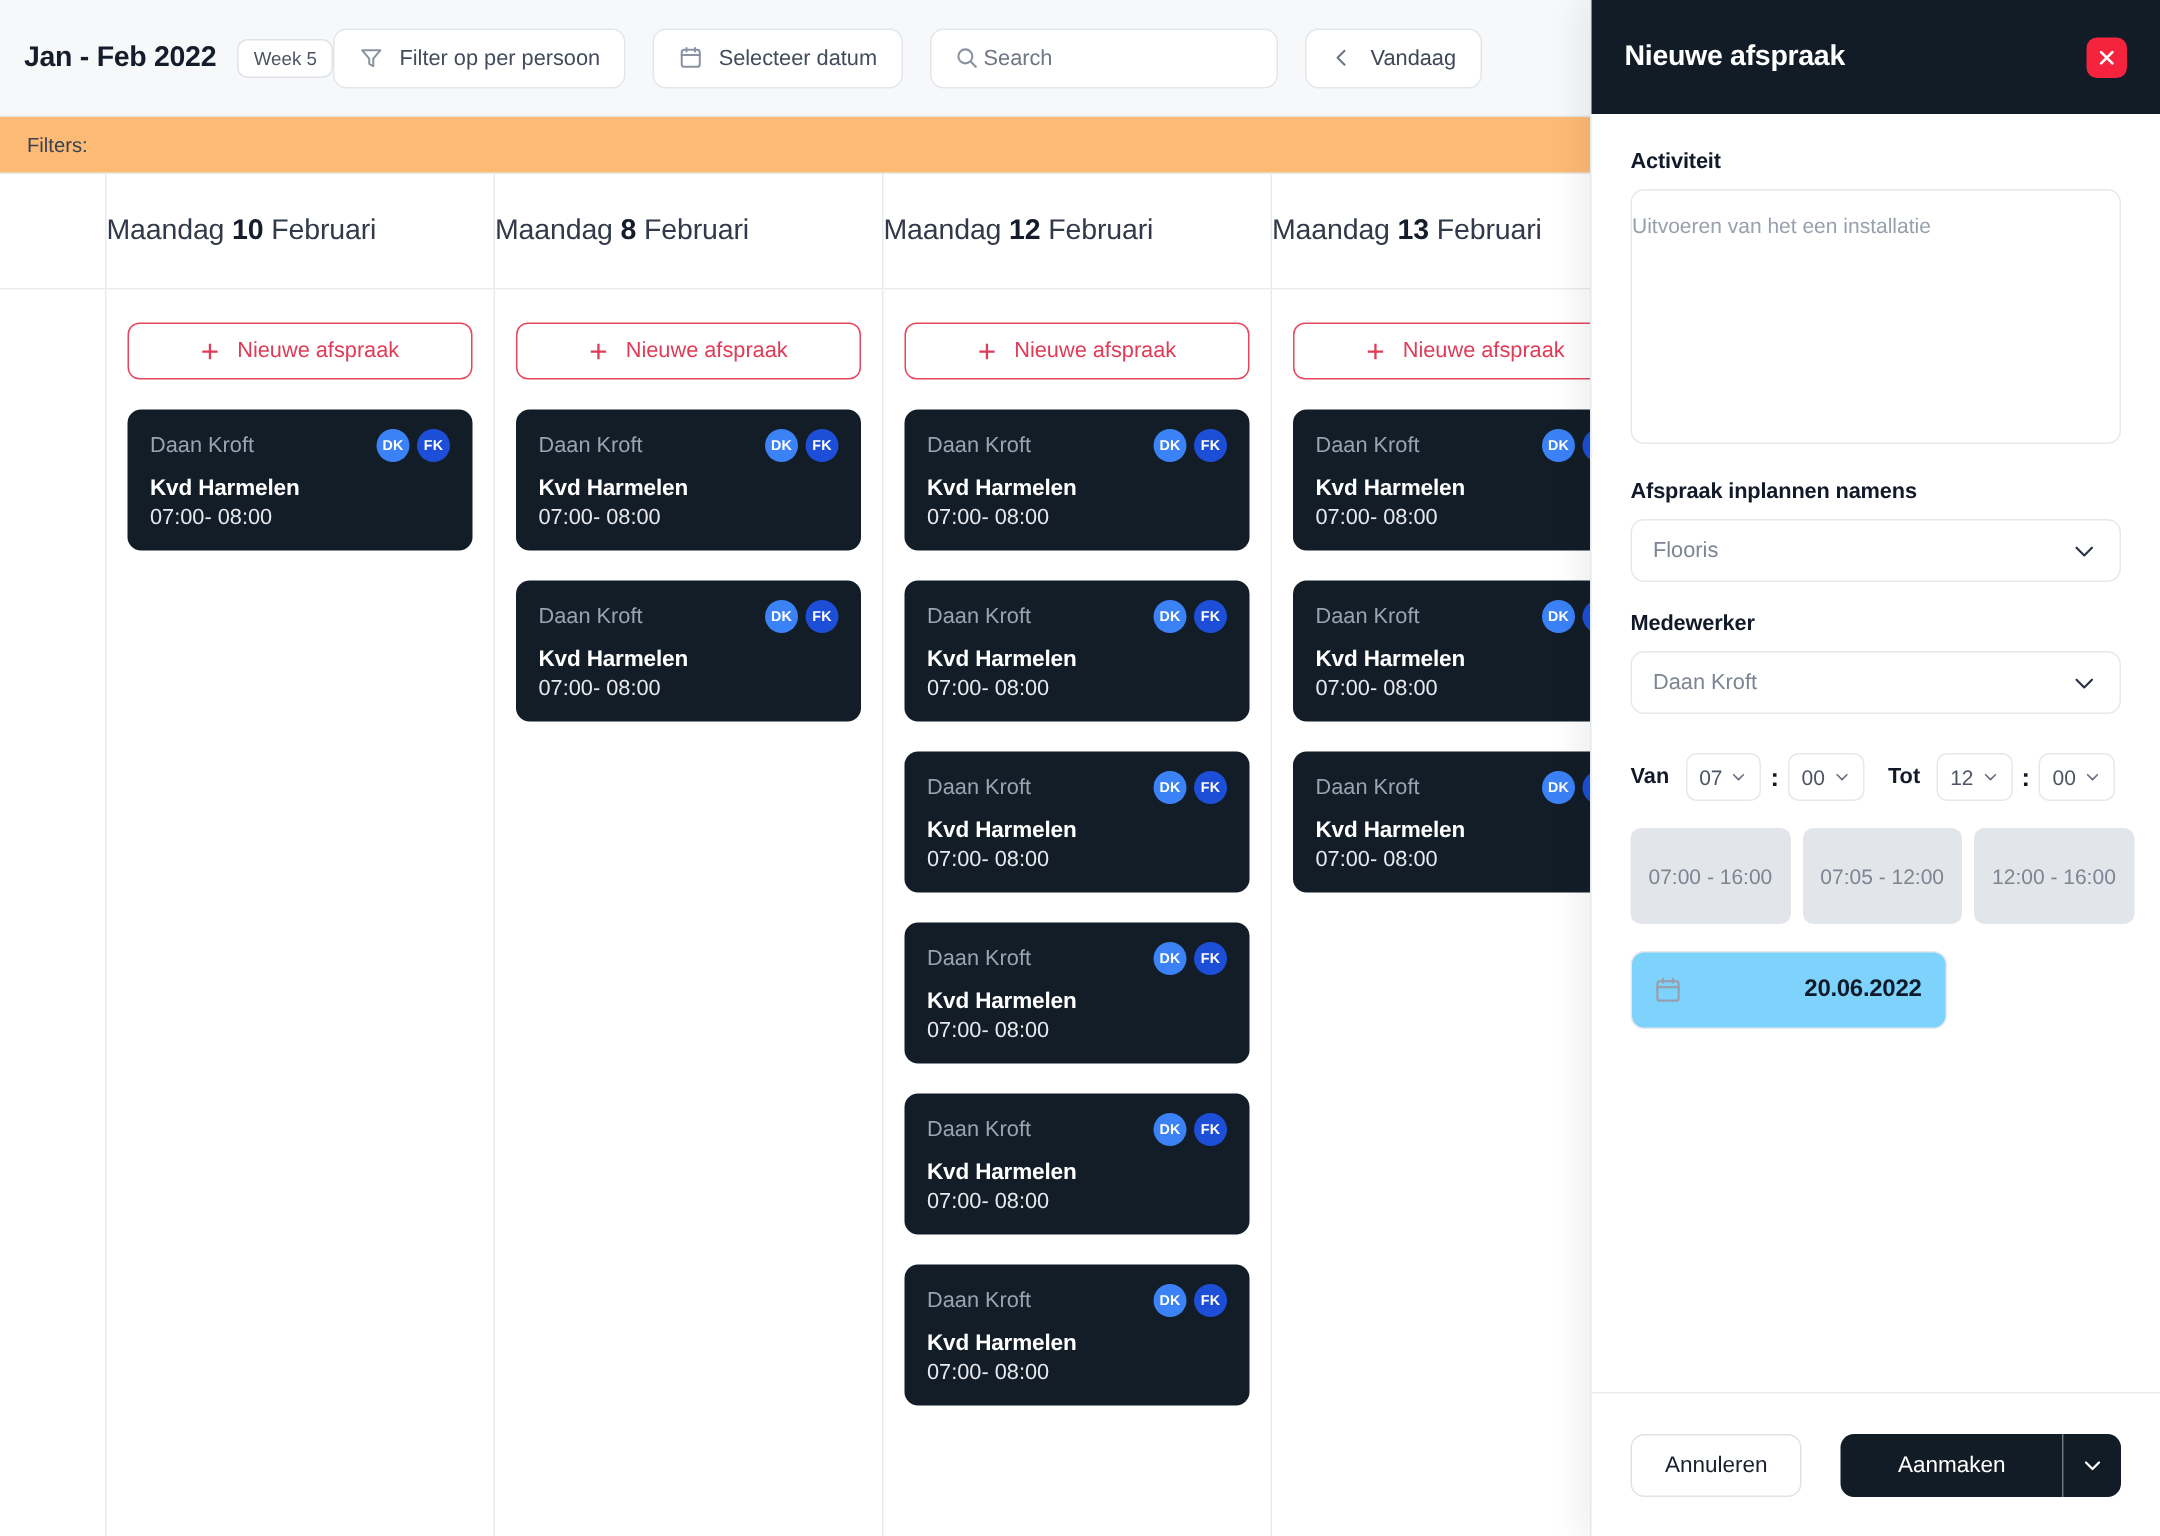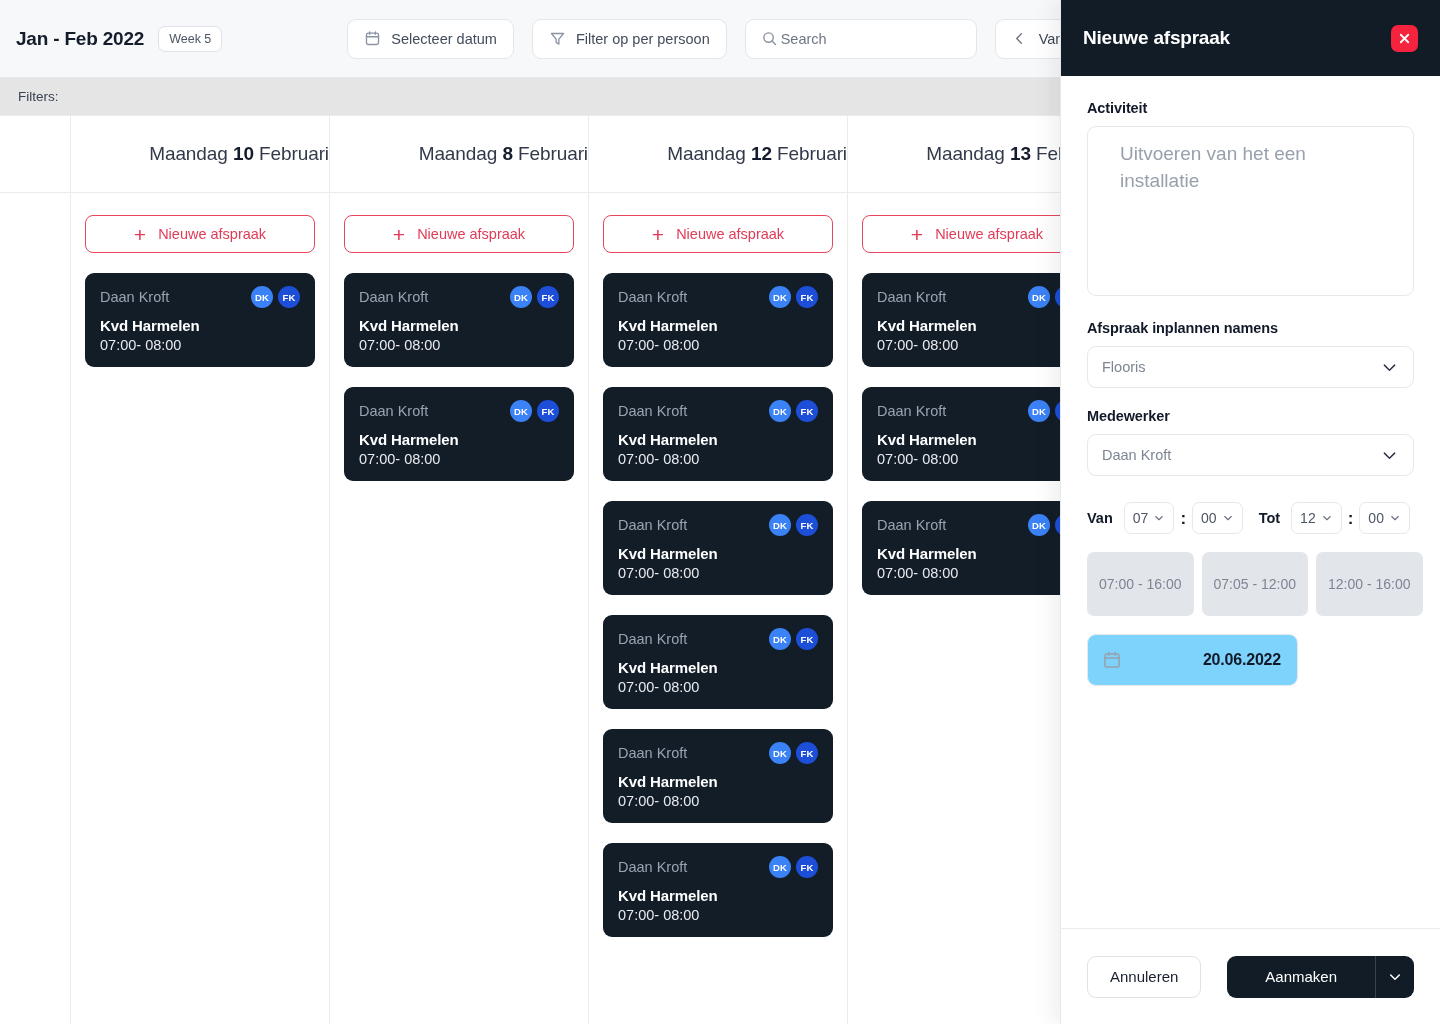--- a/index.html
+++ b/index.html
@@ -48,21 +48,21 @@
     background: #ffffff; border: 1px solid #e3e6ea; border-radius: 9px;
     display: inline-flex; align-items: center; gap: 12px;
     padding: 0 16px; color: #3e4657; font-size: 14.5px; white-space: nowrap;
   }
   .ico { display: inline-flex; flex: none; }
   .ico svg { display: block; }
 
   
   .filters-bar {
     position: absolute; left: 0; top: 78px; width: 1440px; height: 38px;
-    background: #e5e5e5; border-bottom: 1px solid #e9ebef;
+    background: #fdba74; border-bottom: 1px solid #e9ebef;
     display: flex; align-items: center; padding: 0 18px;
   }
   .filters-label { font-size: 13.5px; color: #3a4252; }
 
   
   .grid {
     position: absolute; left: 0; top: 116px;
     width: 1440px; height: 908px;
     display: flex; background: #fff;
   }
@@ -72,21 +72,21 @@
   }
   .gutter-head { height: 77px; border-bottom: 1px solid #e9ebef; }
   .daycol {
     width: 259px; flex: none;
     border-right: 1px solid #e9ebef;
     display: flex; flex-direction: column;
   }
   .day-head {
     height: 77px; flex: none;
     border-bottom: 1px solid #e9ebef;
-    display: flex; align-items: center; justify-content: flex-end;
+    display: flex; align-items: center; justify-content: flex-start;
   }
   .day-head-txt {
     font-size: 19px; color: #323a4a; font-weight: 400;
     white-space: nowrap; letter-spacing: -0.1px;
   }
   .day-head-txt b { font-weight: 700; color: #151c2c; }
   .day-body { padding: 22px 14px 0 14px; }
 
   .new-appt {
     height: 38px; width: 100%;
@@ -140,21 +140,21 @@
   }
   .panel-body { flex: 1; padding: 24px 26px 0 26px; overflow: hidden; }
 
   .field-label {
     font-size: 14.5px; font-weight: 700; color: #121a29;
     margin-bottom: 10px; letter-spacing: -0.1px;
   }
   .textarea {
     width: 100%; height: 170px;
     border: 1px solid #e6e8ec; border-radius: 9px;
-    padding: 14px 32px; color: #98a0ae; font-size: 19px;
+    padding: 14px 0; color: #98a0ae; font-size: 14px;
     line-height: 1.4; background: #fff;
   }
   .gap-l { margin-top: 24px; }
   .gap-m { margin-top: 20px; }
   .select {
     width: 100%; height: 42px;
     border: 1px solid #e6e8ec; border-radius: 9px;
     display: flex; align-items: center; justify-content: space-between;
     padding: 0 14px 0 14px; background: #fff;
   }
@@ -220,38 +220,38 @@
   }
 </style>
 </head>
 <body>
 
 <div class="app">
 
   <div class="toolbar">
     <div class="title">Jan - Feb 2022</div>
     <div class="week-badge">Week 5</div>
+
+    <div class="tb-btn">
+      <span class="ico">
+        <svg width="17" height="17" viewBox="0 0 24 24" fill="none" stroke="#8b93a2" stroke-width="1.9" stroke-linejoin="round">
+          <path d="M3.5 5h17l-6.6 7.8V20l-3.8-2.3v-4.9z"></path>
+        </svg>
+      </span>
+      <span>Filter op per persoon</span>
+    </div>
 
     <div class="tb-btn first">
       <span class="ico">
         <svg width="17" height="17" viewBox="0 0 24 24" fill="none" stroke="#8b93a2" stroke-width="1.9" stroke-linecap="round">
           <rect x="3.5" y="4.5" width="17" height="16" rx="2.5"></rect>
             <path d="M3.5 9.5h17M8 2.8v3.2M16 2.8v3.2"></path>
         </svg>
       </span>
       <span>Selecteer datum</span>
-    </div>
-
-    <div class="tb-btn">
-      <span class="ico">
-        <svg width="17" height="17" viewBox="0 0 24 24" fill="none" stroke="#8b93a2" stroke-width="1.9" stroke-linejoin="round">
-          <path d="M3.5 5h17l-6.6 7.8V20l-3.8-2.3v-4.9z"></path>
-        </svg>
-      </span>
-      <span>Filter op per persoon</span>
     </div>
 
     <div class="search-box">
       <span class="ico">
         <svg width="17" height="17" viewBox="0 0 24 24" fill="none" stroke="#8b93a2" stroke-width="2" stroke-linecap="round">
           <circle cx="10.7" cy="10.7" r="6.6"></circle>
             <path d="M15.6 15.6L20.5 20.5"></path>
         </svg>
       </span>
       <span class="ph">Search</span>

